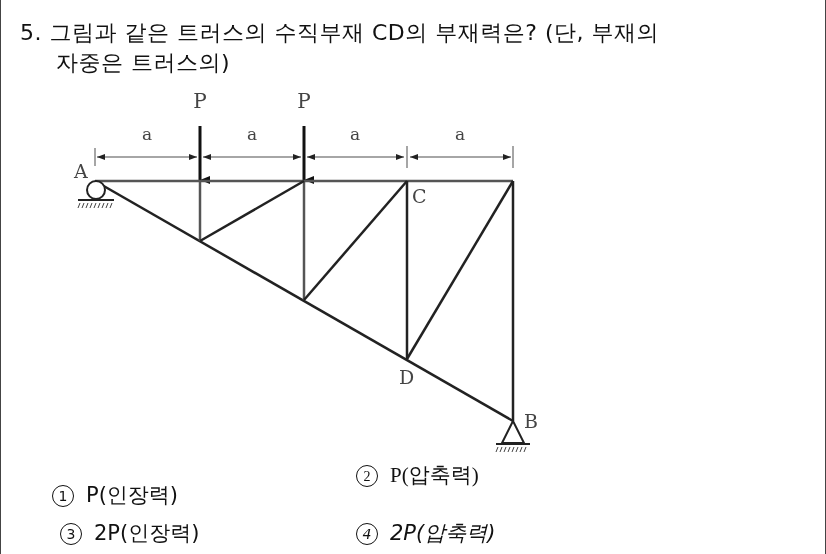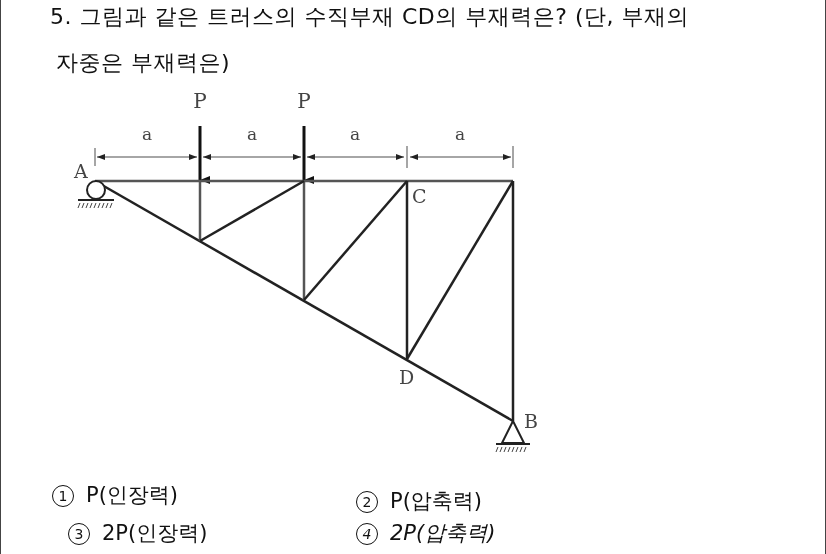--- a/index.html
+++ b/index.html
@@ -1,42 +1,42 @@
 <!DOCTYPE html>
 <html><head>
 <meta charset="utf-8">
 <style>
   html, body { margin:0; padding:0; background:#ffffff; }
   body { width:826px; height:554px; position:relative; overflow:hidden;
          font-family:"DejaVu Sans", sans-serif; color:#111; }
   .frame { position:absolute; left:0; top:0; width:826px; height:554px; box-sizing:border-box;
            border-left:1px solid #444; border-right:1px solid #444; }
   .q-line { position:absolute; font-size:22px; letter-spacing:0.5px; white-space:nowrap; line-height:26px; }
-  #q1 { left:20px; top:4px;margin-left:30px; }
+  #q1 { left:20px; top:20px; }
   #q2 { left:56px; top:50px; }
   svg { position:absolute; left:0; top:0; }
   .opt { position:absolute; font-size:21px; white-space:nowrap; line-height:26px; }
   .opt .num { display:inline-block; width:22px; height:22px; border:1.2px solid #111; border-radius:50%;
               font-size:14px; line-height:21px; text-align:center; margin-right:12px; vertical-align:1px; box-sizing:border-box;}
   #o1 { left:52px; top:482px; }
-  #o2 { left:356px; top:488px; }
-  #o3 { left:68px; top:520px; }
+  #o2 { left:356px; top:462px;font-family:Liberation Serif, serif; }
+  #o3 { left:60px; top:520px; }
   #o4 { left:356px; top:520px;font-style:italic; }
   .lbl { font-family:"DejaVu Serif", serif; fill:#444; }
 </style>
 </head>
 <body>
 
 <div class="frame"></div>
 
 <div class="q-line" id="q1">
   <span>5.</span>
   <span>그림과 같은 트러스의 수직부재 CD의 부재력은? (단, 부재의</span>
 </div>
-<div class="q-line" id="q2">자중은 부재력은)</div>
+<div class="q-line" id="q2">자중은 트러스의)</div>
 
 <svg width="826" height="554">
   <defs>
     <marker id="arrowDown" markerWidth="8" markerHeight="10" refX="4" refY="10" orient="auto" markerUnits="userSpaceOnUse">
       <path d="M0,0 L8,0 L4,10 Z" fill="#111"></path>
     </marker>
     <marker id="dimR" markerWidth="8" markerHeight="6" refX="8" refY="3" orient="auto" markerUnits="userSpaceOnUse">
       <path d="M0,0 L8,3 L0,6 Z" fill="#222"></path>
     </marker>
     <marker id="dimL" markerWidth="8" markerHeight="6" refX="0" refY="3" orient="auto" markerUnits="userSpaceOnUse">

